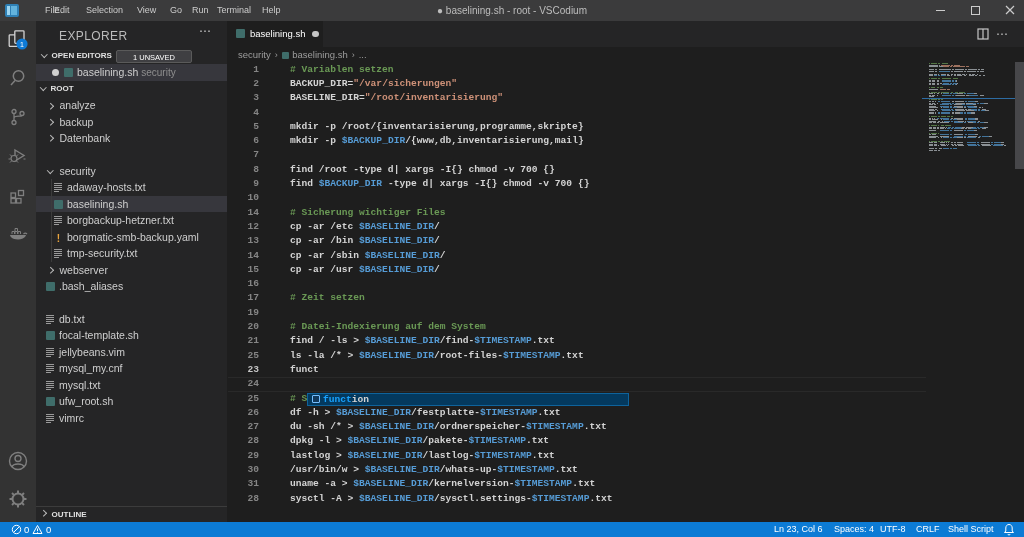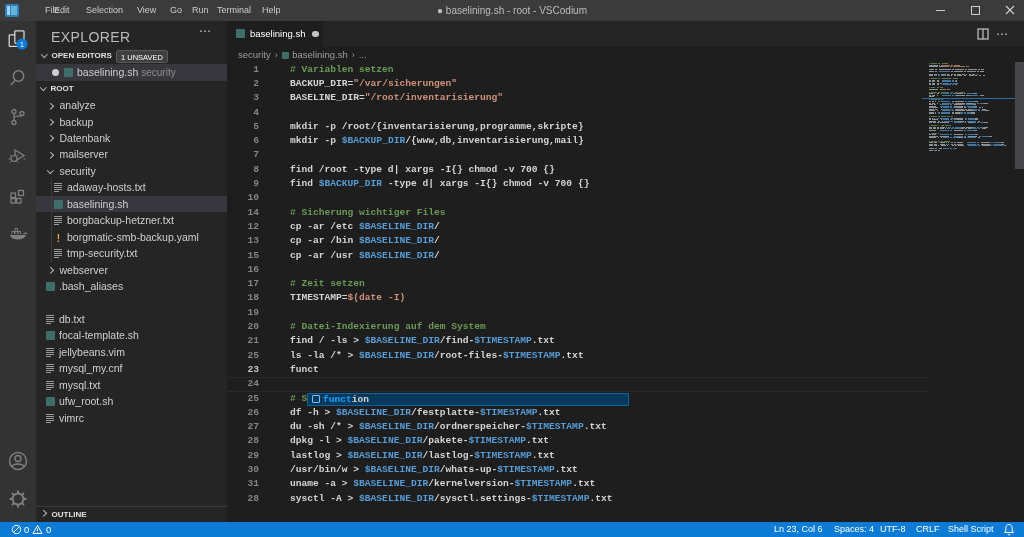--- a/index.html
+++ b/index.html
@@ -130,29 +130,28 @@
         <line x1="6" y1="6" x2="8.1" y2="8.1"></line>
             <line x1="15.9" y1="15.9" x2="18" y2="18"></line>
         <line x1="6" y1="18" x2="8.1" y2="15.9"></line>
             <line x1="15.9" y1="8.1" x2="18" y2="6"></line>
       </g>
     </svg>
   </div>
 </div>
 
 <div id="sidebar">
-<div style="position:absolute;left:15px;top:8px;font-size:14px;color:#bbbbbb;letter-spacing:0.4px">EXPLORER</div>
+<div style="position:absolute;left:23px;top:8px;font-size:12px;color:#bbbbbb;letter-spacing:0.4px">EXPLORER</div>
 <div style="position:absolute;left:163px;top:3px;font-size:12px;color:#cccccc;letter-spacing:0.5px">⋯</div>
-<div class="srow" style="top:27px;font-weight:bold;font-size:8px;color:#e0e0e0"><span class="cvd" style="margin:0 5px 0 6px"></span>OPEN EDITORS <span style="display:inline-block;margin-left:2px;padding:0 4px;height:13px;line-height:13px;background:#3f3f42;border:1px solid #5a5a5a;color:#ffffff;border-radius:2px;font-weight:normal;font-size:7.5px;vertical-align:-2px">1 UNSAVED</span></div>
+<div class="srow" style="top:27px;font-weight:bold;font-size:8px;color:#e0e0e0"><span class="cvd" style="margin:0 5px 0 6px"></span>OPEN EDITORS <span style="display:inline-block;margin-left:2px;padding:0 16px;height:13px;line-height:13px;background:#3f3f42;border:1px solid #5a5a5a;color:#ffffff;border-radius:2px;font-weight:normal;font-size:7.5px;vertical-align:-2px">1 UNSAVED</span></div>
 <div class="srow sel" style="top:43px;height:16.5px;line-height:16.5px"><span style="display:inline-block;width:7px;height:7px;border-radius:50%;background:#d0d0d0;margin:0 5px 0 16px"></span><span class="ticon iconsh"></span>baselining.sh <span style="color:#8e8e8e;font-size:10px">security</span></div>
 <div class="srow" style="top:60px;font-weight:bold;font-size:8px;color:#e0e0e0;height:16px;line-height:16px"><span class="cvd" style="margin:0 5px 0 5px"></span>ROOT</div>
 <div class="srow" style="top:76.0px;height:16.5px;line-height:16.5px"><span class="cvr" style="margin:0 7px 0 12px"></span>analyze</div>
 <div class="srow" style="top:92.5px;height:16.5px;line-height:16.5px"><span class="cvr" style="margin:0 7px 0 12px"></span>backup</div>
 <div class="srow" style="top:108.9px;height:16.5px;line-height:16.5px"><span class="cvr" style="margin:0 7px 0 12px"></span>Datenbank</div>
-<div class="srow" style="top:125.3px;height:16.5px;line-height:16.5px"><span class="cvr" style="margin:0 7px 0 12px"></span>mailserver</div>
 <div class="srow" style="top:141.8px;height:16.5px;line-height:16.5px"><span class="cvd" style="margin:0 7px 0 12px"></span>security</div>
 <div class="srow" style="top:158.2px;height:16.5px;line-height:16.5px"><span style="position:absolute;left:14.5px;top:0;width:1px;height:16.5px;background:#3c3c3c"></span><span style="margin-left:18px"></span><span class="ticon iconlines"></span>adaway-hosts.txt</div>
 <div class="srow sel" style="top:174.7px;height:16.5px;line-height:16.5px"><span style="position:absolute;left:14.5px;top:0;width:1px;height:16.5px;background:#3c3c3c"></span><span style="margin-left:18px"></span><span class="ticon iconsh"></span>baselining.sh</div>
 <div class="srow" style="top:191.1px;height:16.5px;line-height:16.5px"><span style="position:absolute;left:14.5px;top:0;width:1px;height:16.5px;background:#3c3c3c"></span><span style="margin-left:18px"></span><span class="ticon iconlines"></span>borgbackup-hetzner.txt</div>
 <div class="srow" style="top:207.6px;height:16.5px;line-height:16.5px"><span style="position:absolute;left:14.5px;top:0;width:1px;height:16.5px;background:#3c3c3c"></span><span style="margin-left:18px"></span><span class="ticon" style="color:#e8a33d;font-weight:bold;width:9px;text-align:center;font-size:10px">!</span>borgmatic-smb-backup.yaml</div>
 <div class="srow" style="top:224.0px;height:16.5px;line-height:16.5px"><span style="position:absolute;left:14.5px;top:0;width:1px;height:16.5px;background:#3c3c3c"></span><span style="margin-left:18px"></span><span class="ticon iconlines"></span>tmp-security.txt</div>
 <div class="srow" style="top:240.5px;height:16.5px;line-height:16.5px"><span class="cvr" style="margin:0 7px 0 12px"></span>webserver</div>
 <div class="srow" style="top:256.9px;height:16.5px;line-height:16.5px"><span style="margin-left:10px"></span><span class="ticon iconsh"></span>.bash_aliases</div>
 <div class="srow" style="top:289.8px;height:16.5px;line-height:16.5px"><span style="margin-left:10px"></span><span class="ticon iconlines"></span>db.txt</div>
 <div class="srow" style="top:306.3px;height:16.5px;line-height:16.5px"><span style="margin-left:10px"></span><span class="ticon iconsh"></span>focal-template.sh</div>
@@ -181,24 +180,24 @@
 <div class="ln"><span class="num">4</span><span class="ct"></span></div>
 <div class="ln"><span class="num">5</span><span class="ct">mkdir -p /root/{inventarisierung,programme,skripte}</span></div>
 <div class="ln"><span class="num">6</span><span class="ct">mkdir -p <span class="v">$BACKUP_DIR</span>/{www,db,inventarisierung,mail}</span></div>
 <div class="ln"><span class="num">7</span><span class="ct"></span></div>
 <div class="ln"><span class="num">8</span><span class="ct">find /root -type d| xargs -I{} chmod -v 700 {}</span></div>
 <div class="ln"><span class="num">9</span><span class="ct">find <span class="v">$BACKUP_DIR</span> -type d| xargs -I{} chmod -v 700 {}</span></div>
 <div class="ln"><span class="num">10</span><span class="ct"></span></div>
 <div class="ln"><span class="num">14</span><span class="ct"><span class="c"># Sicherung wichtiger Files</span></span></div>
 <div class="ln"><span class="num">12</span><span class="ct">cp -ar /etc <span class="v">$BASELINE_DIR</span>/</span></div>
 <div class="ln"><span class="num">13</span><span class="ct">cp -ar /bin <span class="v">$BASELINE_DIR</span>/</span></div>
+<div class="ln"><span class="num">14</span><span class="ct">cp -ar /sbin <span class="v">$BASELINE_DIR</span>/</span></div>
 <div class="ln"><span class="num">15</span><span class="ct">cp -ar /usr <span class="v">$BASELINE_DIR</span>/</span></div>
 <div class="ln"><span class="num">16</span><span class="ct"></span></div>
 <div class="ln"><span class="num">17</span><span class="ct"><span class="c"># Zeit setzen</span></span></div>
-<div class="ln"><span class="num">18</span><span class="ct">TIMESTAMP=<span class="s">$(date -I)</span></span></div>
 <div class="ln"><span class="num">19</span><span class="ct"></span></div>
 <div class="ln"><span class="num">20</span><span class="ct"><span class="c"># Datei-Indexierung auf dem System</span></span></div>
 <div class="ln"><span class="num">21</span><span class="ct">find / -ls &gt; <span class="v">$BASELINE_DIR</span>/find-<span class="v">$TIMESTAMP</span>.txt</span></div>
 <div class="ln"><span class="num">25</span><span class="ct">ls -la /* &gt; <span class="v">$BASELINE_DIR</span>/root-files-<span class="v">$TIMESTAMP</span>.txt</span></div>
 <div class="ln"><span class="num" style="color:#c6c6c6">23</span><span class="ct">funct</span></div>
 <div class="ln"><span class="num">24</span><span class="ct"></span></div>
 <div class="ln"><span class="num">25</span><span class="ct"><span class="c"># Systeminfos</span></span></div>
 <div class="ln"><span class="num">26</span><span class="ct">df -h &gt; <span class="v">$BASELINE_DIR</span>/festplatte-<span class="v">$TIMESTAMP</span>.txt</span></div>
 <div class="ln"><span class="num">27</span><span class="ct">du -sh /* &gt; <span class="v">$BASELINE_DIR</span>/ordnerspeicher-<span class="v">$TIMESTAMP</span>.txt</span></div>
 <div class="ln"><span class="num">28</span><span class="ct">dpkg -l &gt; <span class="v">$BASELINE_DIR</span>/pakete-<span class="v">$TIMESTAMP</span>.txt</span></div>

